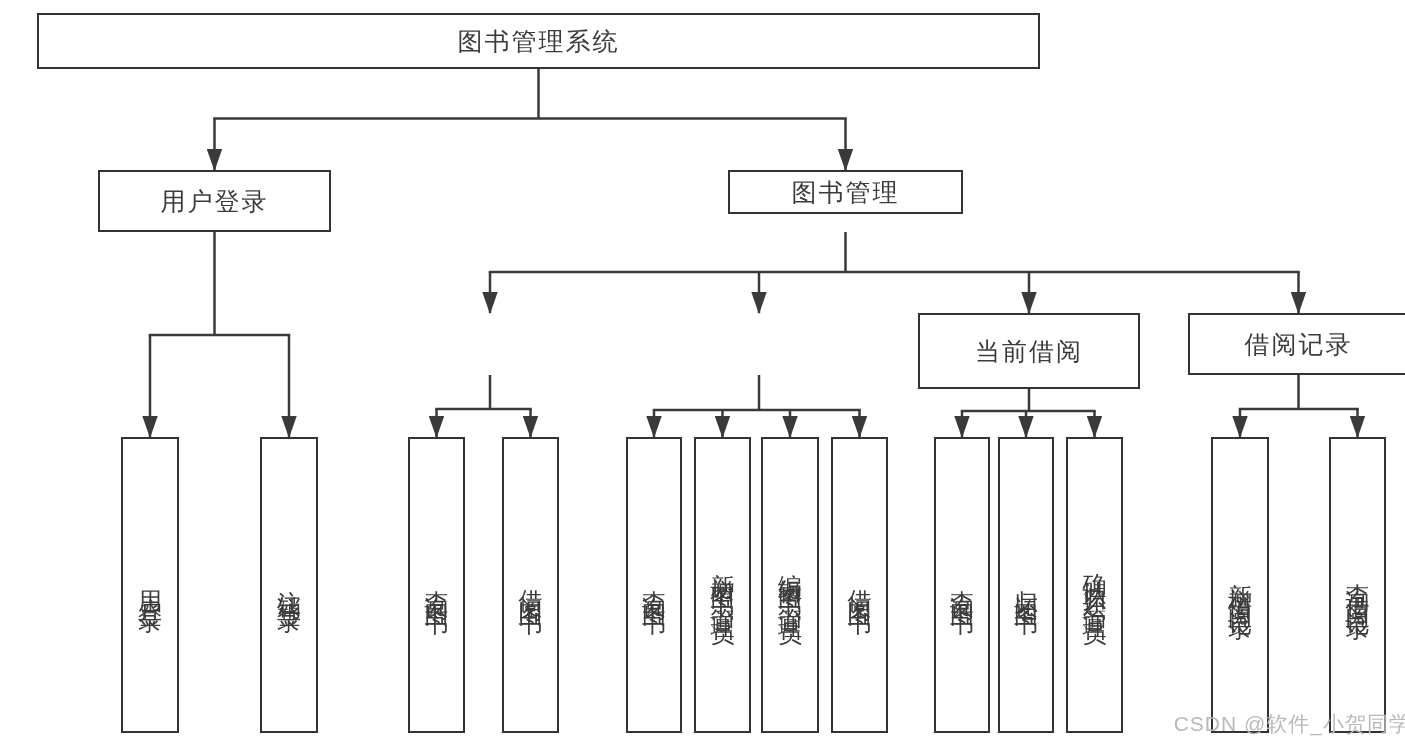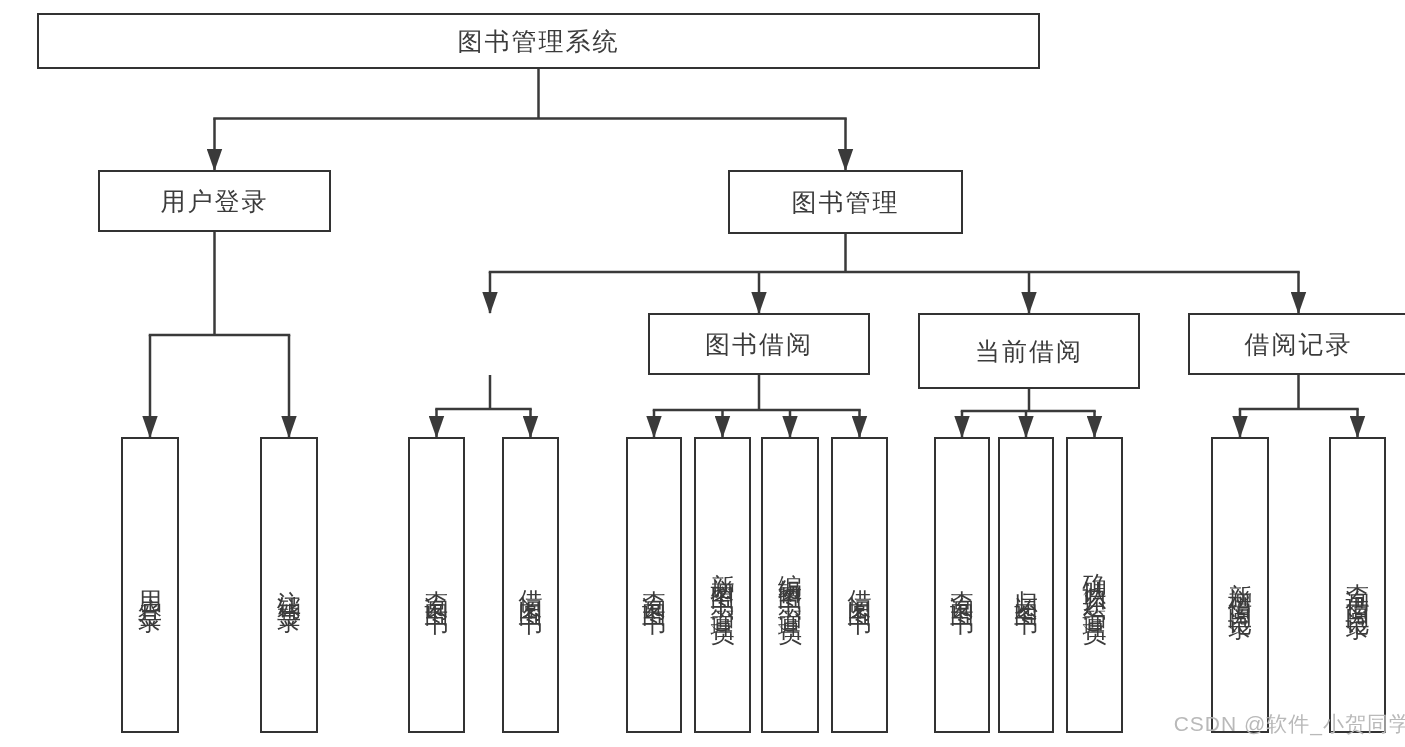--- a/index.html
+++ b/index.html
@@ -96,27 +96,24 @@
     </g>
   </svg>
 
   <div class="box hbox" style="left:21px; top:13px; width:1003px; height:56px">
     <span class="lbl">图书管理系统</span>
   </div>
 
   <div class="box hbox" style="left:82px; top:170px; width:233px; height:62px">
     <span class="lbl">用户登录</span>
   </div>
-  <div class="box hbox" style="left:712px; top:170px; width:235px; height:64px">
+  <div class="box hbox" style="left:712px; top:170px; width:235px; height:44px">
     <span class="lbl">图书管理</span>
   </div>
 
-  <div class="box hbox" style="left:632px; top:313px; width:222px; height:62px">
-    <span class="lbl">图书借阅</span>
-  </div>
   <div class="box hbox" style="left:902px; top:313px; width:222px; height:76px">
     <span class="lbl">当前借阅</span>
   </div>
   <div class="box hbox" style="left:1172px; top:313px; width:221px; height:62px">
     <span class="lbl">借阅记录</span>
   </div>
 
   <div class="box vbox" style="left:105px; top:437px; width:58px; height:296px">
     <span class="lbl">用户登录</span>
   </div>

